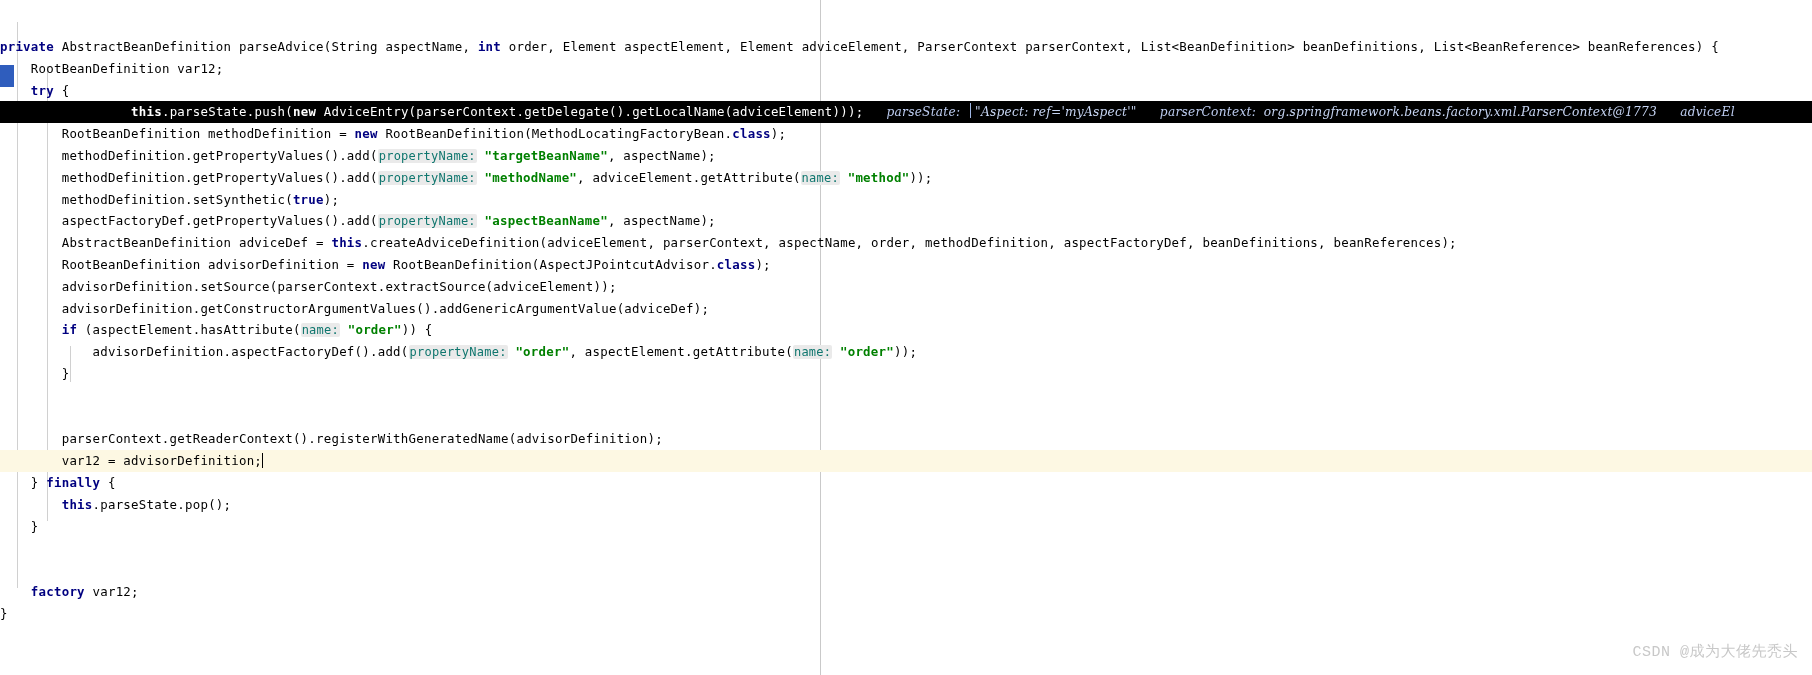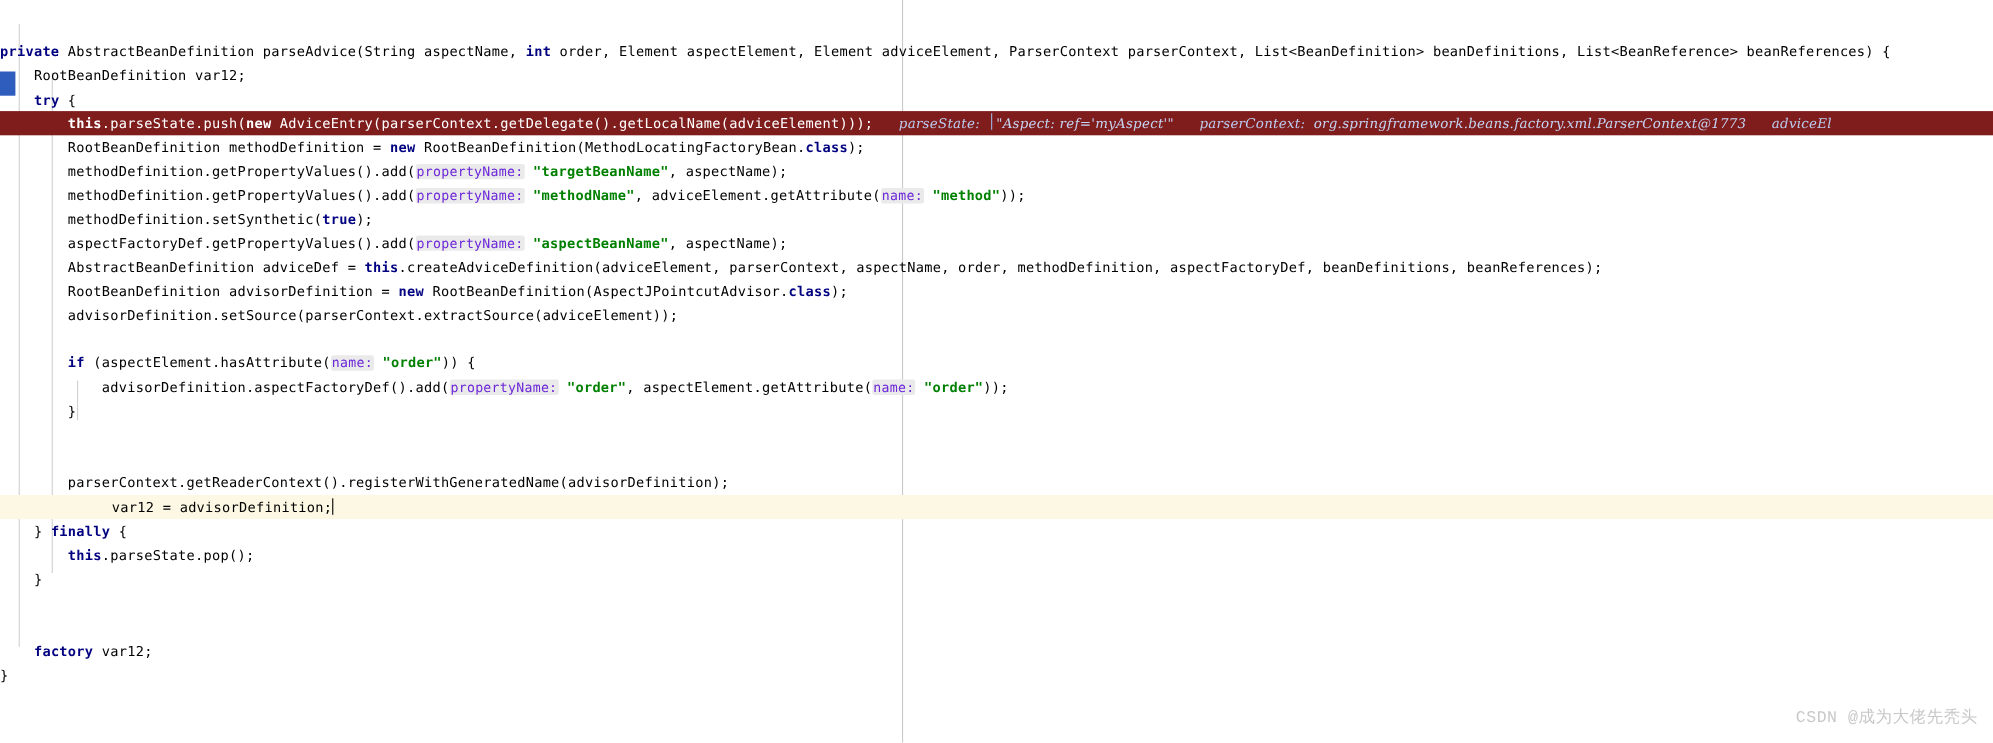--- a/index.html
+++ b/index.html
@@ -28,30 +28,30 @@
     position:relative;
     height:21.8px;
     line-height:21.8px;
     white-space:pre;
     font-size:12.4px;
     color:#000000;
     letter-spacing:0.02em;
   }
   .line .txt{position:relative;z-index:2;display:inline-block;padding-left:0;}
   
-  .line.exec{background:#7f1d1d;color:#ffffff;}
+  .line.exec{background:#000000;color:#ffffff;text-align:center;}
   .line.exec .kw{color:#ffffff;font-weight:bold;}
   .line.exec .txt{color:#ffffff;}
   
-  .line.caretline{background:#fdf8e3;padding-left:40px;}
+  .line.caretline{background:#fdf8e3;}
   
   .kw{color:#000080;font-weight:bold;}
   .str{color:#008000;font-weight:bold;}
   .hint{
-    background:#eaeaea;color:#6d28d9;font-weight:normal;
+    background:#eaeaea;color:#0f766e;font-weight:normal;
     border-radius:2px;padding:0 1px;font-size:12px;
   }
   .inline-val{
     color:#c6d4f2;font-style:italic;font-family:"DejaVu Serif","Liberation Serif",serif;
     font-size:12.2px;
   }
   .inline-name{
     color:#bccbef;font-style:italic;font-family:"DejaVu Serif","Liberation Serif",serif;
     font-size:12.2px;
   }
@@ -92,21 +92,21 @@
       <div class="line"><span class="txt"><span>    </span><span class="kw">try</span><span> {</span></span></div>
       <div class="line exec"><span class="txt"><span>        </span><span class="kw">this</span><span>.parseState.push(</span><span class="kw">new</span><span> AdviceEntry(parserContext.getDelegate().getLocalName(adviceElement)));</span><span>   </span><span class="inline-name">parseState:</span><span> </span><span class="sepbar"></span><span class="inline-val">"Aspect: ref='myAspect'"</span><span> </span><span>  </span><span class="inline-name">parserContext:</span><span> </span><span class="inline-val">org.springframework.beans.factory.xml.ParserContext@1773</span><span> </span><span>  </span><span class="inline-name">adviceEl</span><span> </span></span></div>
       <div class="line"><span class="txt"><span>        </span><span>RootBeanDefinition methodDefinition = </span><span class="kw">new</span><span> RootBeanDefinition(MethodLocatingFactoryBean.</span><span class="kw">class</span><span>);</span></span></div>
       <div class="line"><span class="txt"><span>        </span><span>methodDefinition.getPropertyValues().add(</span><span class="hint">propertyName:</span><span> </span><span class="str">"targetBeanName"</span><span>, aspectName);</span></span></div>
       <div class="line"><span class="txt"><span>        </span><span>methodDefinition.getPropertyValues().add(</span><span class="hint">propertyName:</span><span> </span><span class="str">"methodName"</span><span>, adviceElement.getAttribute(</span><span class="hint">name:</span><span> </span><span class="str">"method"</span><span>));</span></span></div>
       <div class="line"><span class="txt"><span>        </span><span>methodDefinition.setSynthetic(</span><span class="kw">true</span><span>);</span></span></div>
       <div class="line"><span class="txt"><span>        </span><span>aspectFactoryDef.getPropertyValues().add(</span><span class="hint">propertyName:</span><span> </span><span class="str">"aspectBeanName"</span><span>, aspectName);</span></span></div>
       <div class="line"><span class="txt"><span>        </span><span>AbstractBeanDefinition adviceDef = </span><span class="kw">this</span><span>.createAdviceDefinition(adviceElement, parserContext, aspectName, order, methodDefinition, aspectFactoryDef, beanDefinitions, beanReferences);</span></span></div>
       <div class="line"><span class="txt"><span>        </span><span>RootBeanDefinition advisorDefinition = </span><span class="kw">new</span><span> RootBeanDefinition(AspectJPointcutAdvisor.</span><span class="kw">class</span><span>);</span></span></div>
       <div class="line"><span class="txt"><span>        </span><span>advisorDefinition.setSource(parserContext.extractSource(adviceElement));</span></span></div>
-      <div class="line"><span class="txt"><span>        </span></span></div>
+      <div class="line"><span class="txt"><span>        </span><span>advisorDefinition.getConstructorArgumentValues().addGenericArgumentValue(adviceDef);</span></span></div>
       <div class="line"><span class="txt"><span>        </span><span class="kw">if</span><span> (aspectElement.hasAttribute(</span><span class="hint">name:</span><span> </span><span class="str">"order"</span><span>)) {</span></span></div>
       <div class="line"><span class="txt"><span>            </span><span>advisorDefinition.aspectFactoryDef().add(</span><span class="hint">propertyName:</span><span> </span><span class="str">"order"</span><span>, aspectElement.getAttribute(</span><span class="hint">name:</span><span> </span><span class="str">"order"</span><span>));</span></span></div>
       <div class="line"><span class="txt"><span>        </span><span>}</span></span></div>
       <div class="line"><span class="txt"><span></span><span></span></span></div>
       <div class="line"><span class="txt"><span></span><span></span></span></div>
       <div class="line"><span class="txt"><span>        </span><span>parserContext.getReaderContext().registerWithGeneratedName(advisorDefinition);</span></span></div>
       <div class="line caretline"><span class="txt"><span>        </span><span>var12 = advisorDefinition;</span><span class="caret"></span></span></div>
       <div class="line"><span class="txt"><span>    </span><span>} </span><span class="kw">finally</span><span> {</span></span></div>
       <div class="line"><span class="txt"><span>        </span><span class="kw">this</span><span>.parseState.pop();</span></span></div>
       <div class="line"><span class="txt"><span>    </span><span>}</span></span></div>

